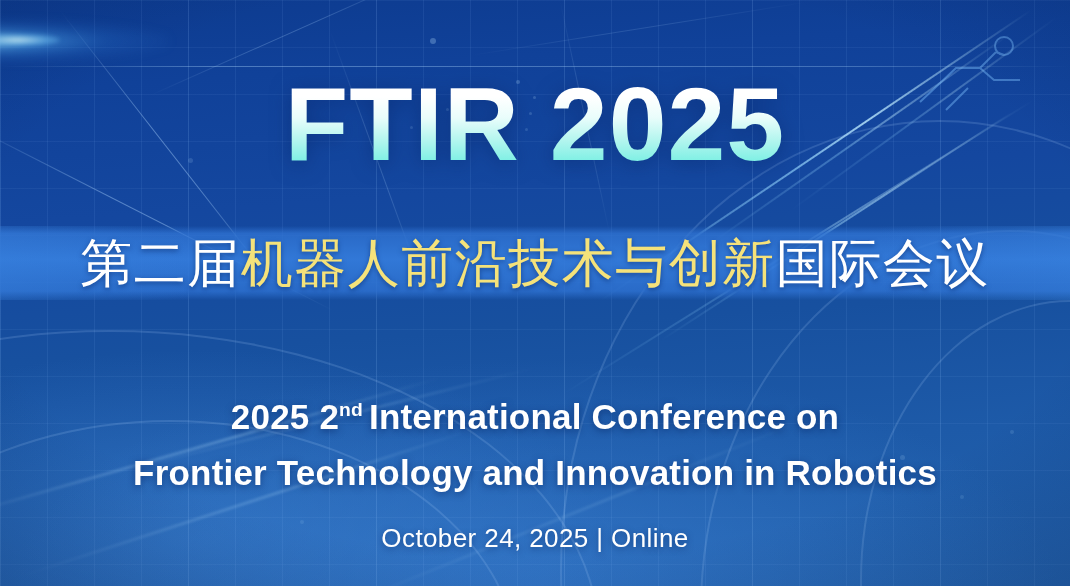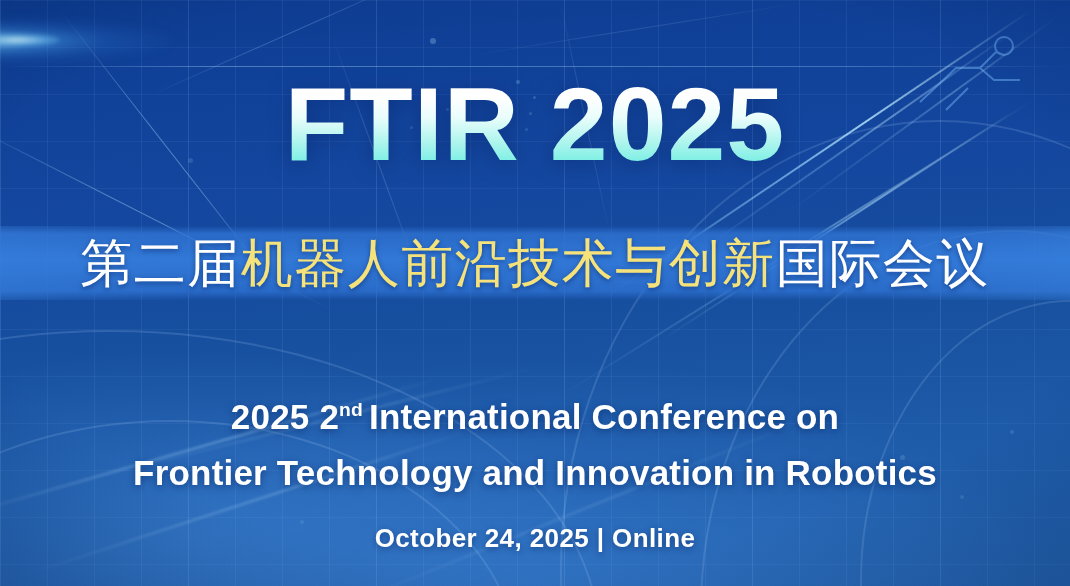--- a/index.html
+++ b/index.html
@@ -206,21 +206,21 @@
   .title-en sup {
     font-size: 0.55em;
     vertical-align: super;
     line-height: 0;
     margin-right: 6px;
   }
 
   .date-line {
     margin-top: 22px;
     color: #ffffff;
-    font-weight: 700;
+    font-weight: 400;
     font-size: 26px;
     letter-spacing: 0.4px;
     text-shadow: 0 2px 6px rgba(6,32,92,0.5);
     white-space: nowrap;
   }
 </style>
 </head>
 <body>
 
 <div class="banner">

